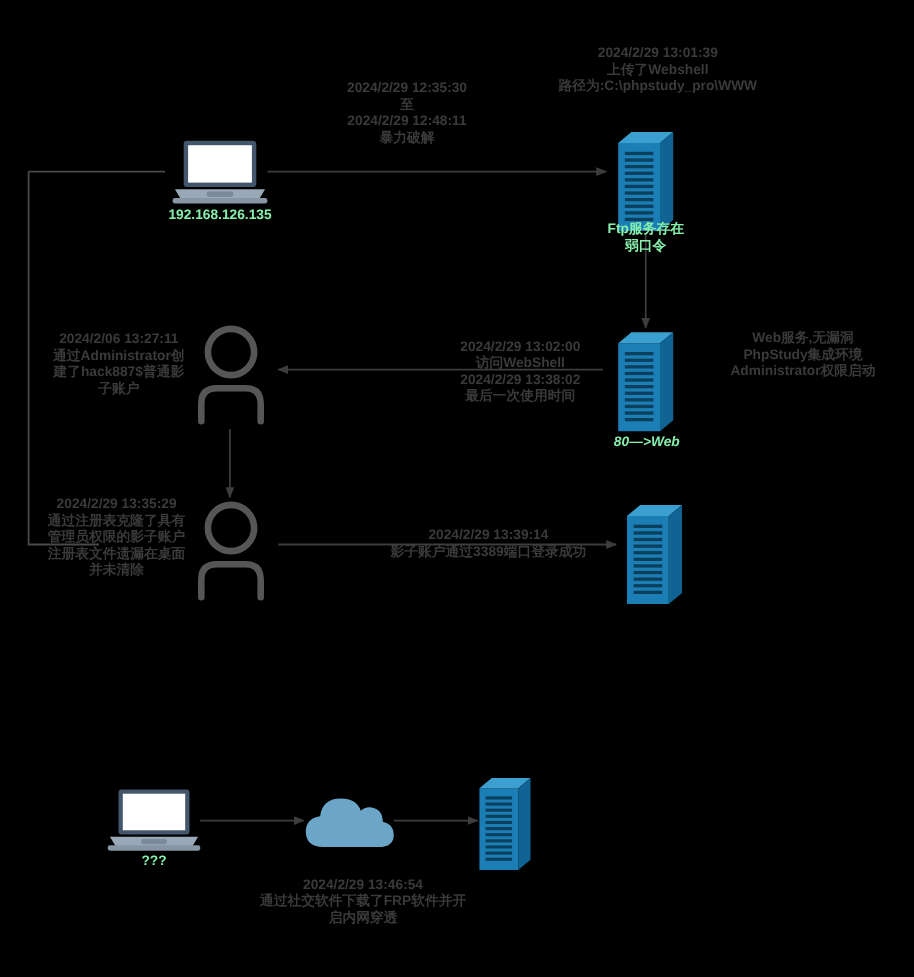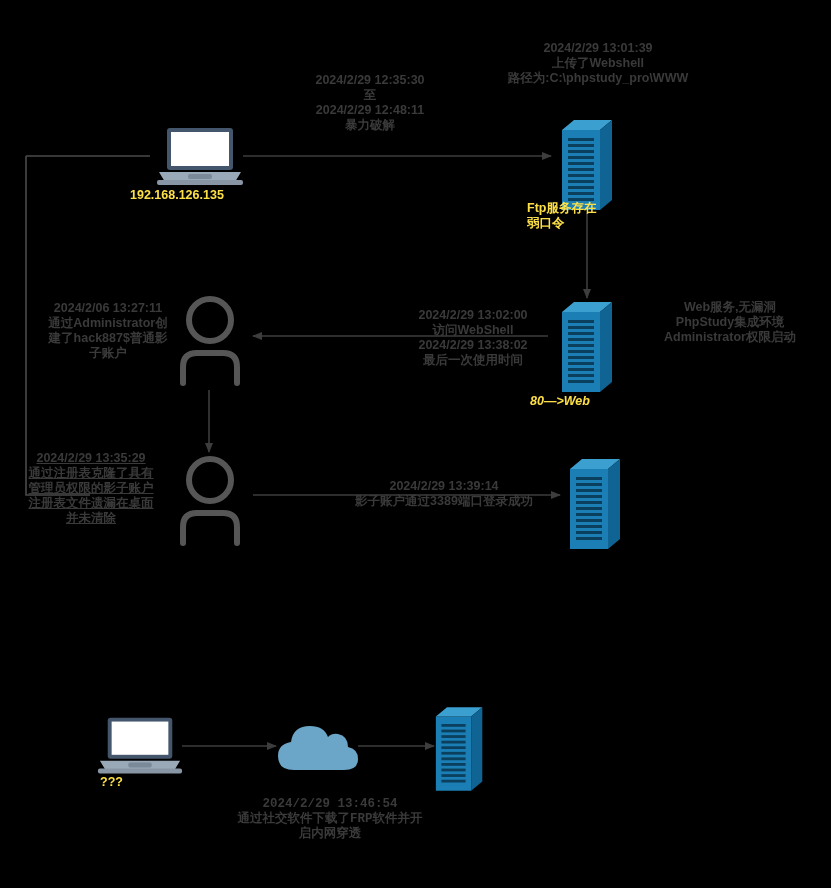--- a/index.html
+++ b/index.html
@@ -29,23 +29,24 @@
     color: #3a3a3a;
     font-size: 12.5px;
     line-height: 15px;
     text-align: center;
     white-space: pre-line;
     font-weight: bold;
     letter-spacing: 0px;
   }
   .node-label {
     position: absolute;
-    color: #fde047;
+    color: #86efac;
     font-size: 12.5px;
     line-height: 15px;
+    text-align: center;
     white-space: pre-line;
     font-weight: bold;
   }
   .icon-box {
     position: absolute;
   }
 </style>
 </head>
 <body>
 
@@ -226,26 +227,26 @@
   <div class="note" style="left:388px; top:308px; width:170px;">2024/2/29 13:02:00
 访问WebShell
 2024/2/29 13:38:02
 最后一次使用时间</div>
 
   <div class="note" style="left:38px; top:301px; width:140px;">2024/2/06 13:27:11
 通过Administrator创
 建了hack887$普通影
 子账户</div>
 
-  <div class="note" style="left:18px; top:451px; width:146px;text-decoration:underline;">2024/2/29 13:35:29
+  <div class="note" style="left:33px; top:451px; width:146px;">2024/2/29 13:35:29
 通过注册表克隆了具有
 管理员权限的影子账户
 注册表文件遗漏在桌面
 并未清除</div>
 
   <div class="note" style="left:310px; top:479px; width:268px;">2024/2/29 13:39:14
 影子账户通过3389端口登录成功</div>
 
-  <div class="note" style="left:207px; top:797px; width:246px;font-family:Liberation Mono, monospace;">2024/2/29 13:46:54
+  <div class="note" style="left:207px; top:797px; width:246px;">2024/2/29 13:46:54
 通过社交软件下载了FRP软件并开
 启内网穿透</div>
 
 </div>
 
 </body></html>

